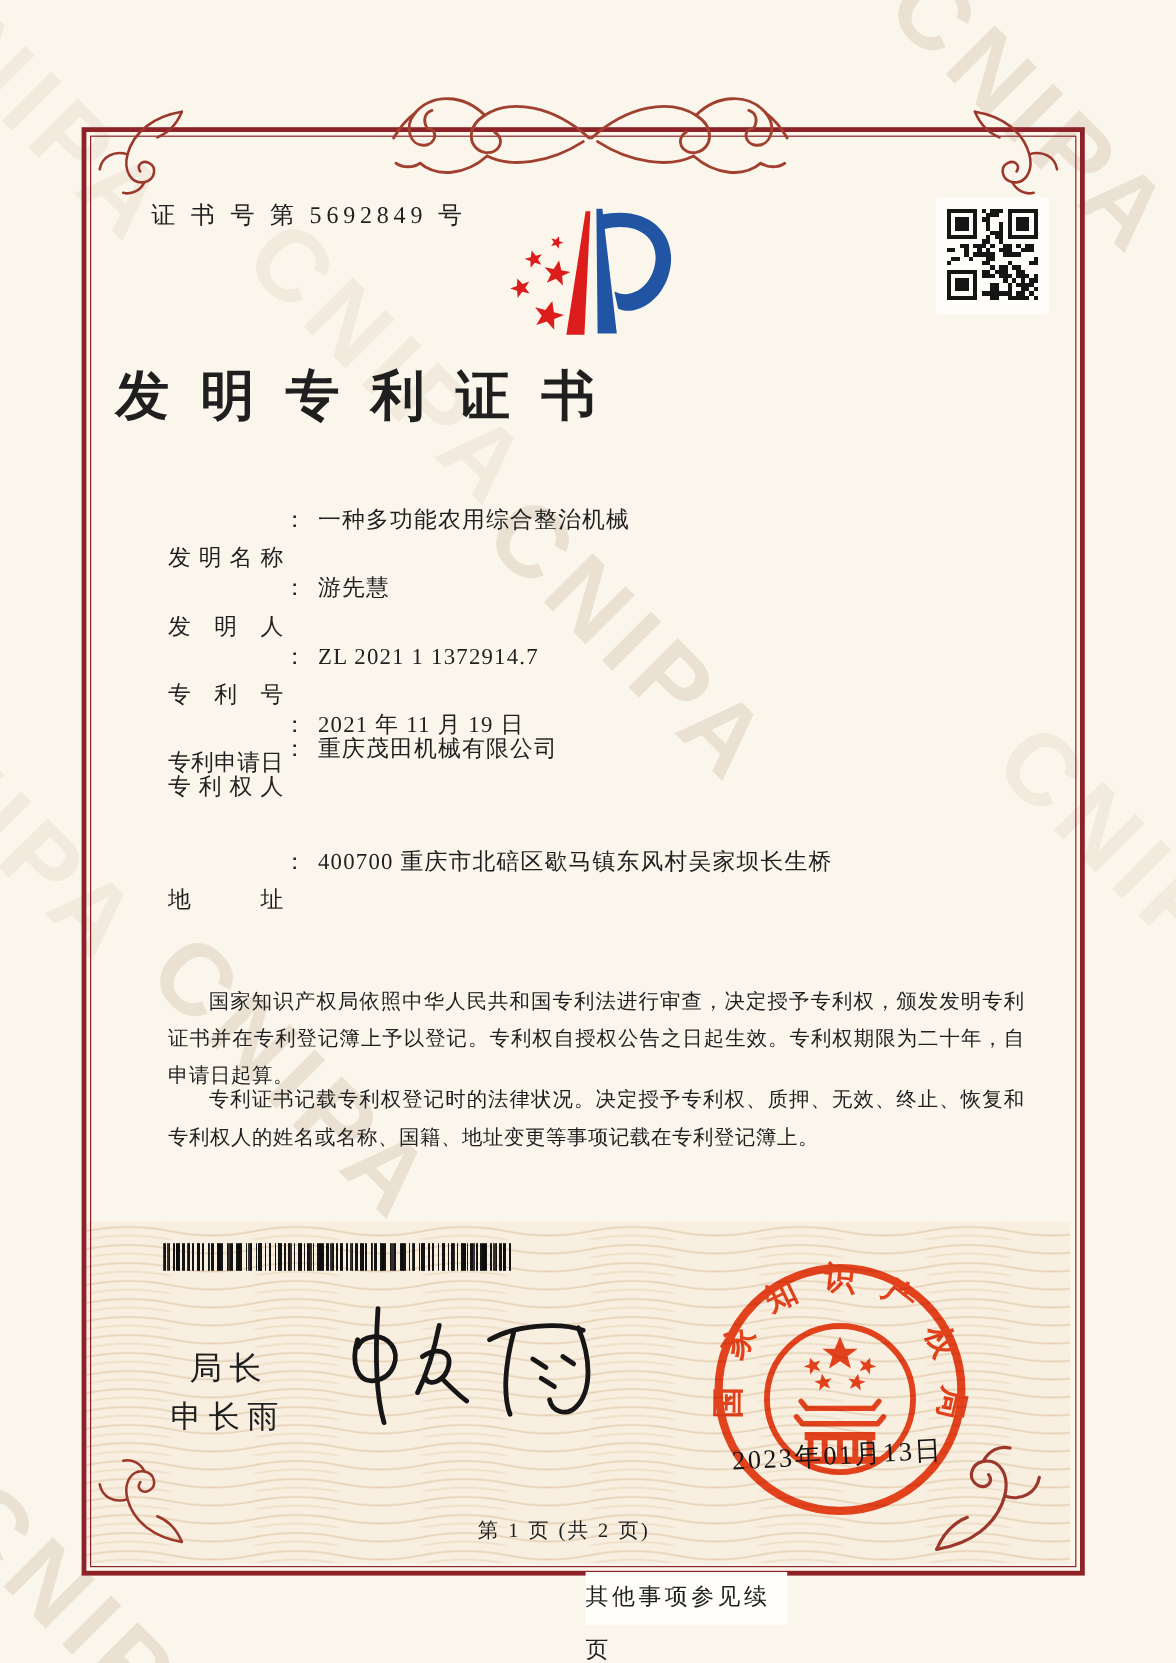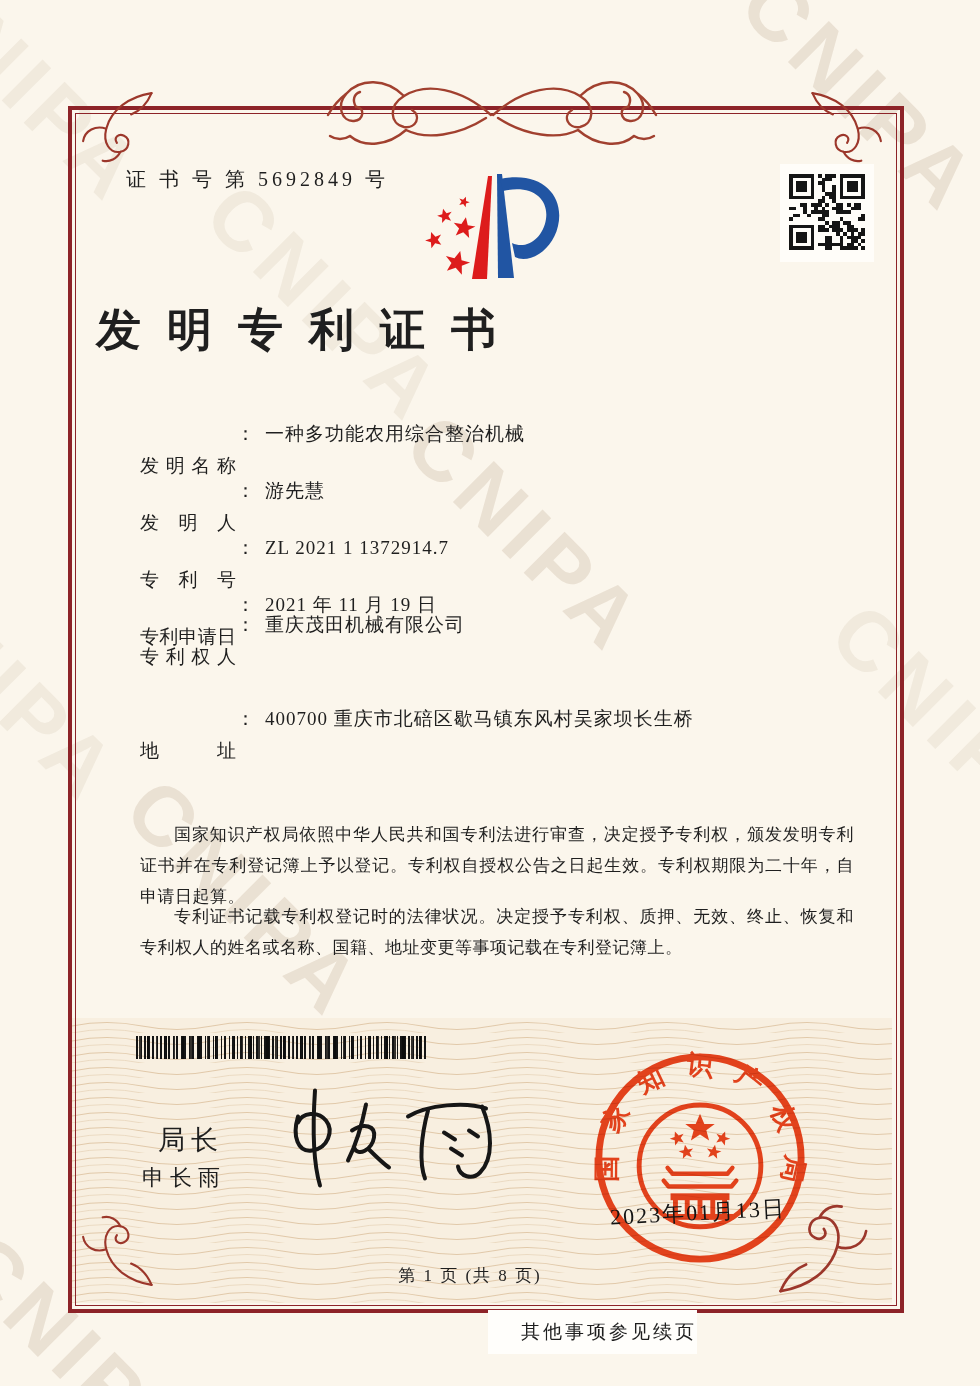--- a/index.html
+++ b/index.html
@@ -50,31 +50,31 @@
     text-align:justify;text-indent:2em;z-index:5;letter-spacing:0.5px;
   }
   
   .barcode{
     position:absolute;left:136px;top:1036px;width:292px;height:23px;z-index:5;
     background:
       repeating-linear-gradient(90deg,#141414 0 2px,transparent 2px 5px,#141414 5px 6px,transparent 6px 8px),
       repeating-linear-gradient(90deg,transparent 0 3px,#33302c 3px 5px,transparent 5px 11px,#0c0c0c 11px 14px,transparent 14px 17px);
   }
   .sig-title{position:absolute;left:142px;top:1122px;font-size:27px;letter-spacing:6px;z-index:5;margin-left:16px;}
-  .sig-name{position:absolute;left:142px;top:1163px;font-size:22px;letter-spacing:6px;z-index:5;}
+  .sig-name{position:absolute;left:142px;top:1163px;font-size:26px;letter-spacing:6px;z-index:5;}
   .sig-script{position:absolute;left:268px;top:1078px;z-index:5;}
   .seal{position:absolute;left:592px;top:1050px;z-index:6;mix-blend-mode:multiply;}
   .seal-date{
     position:absolute;left:600px;top:1198px;width:196px;text-align:center;
     font-size:22px;letter-spacing:2px;color:#141414;transform:rotate(-3deg);z-index:7;
   }
   .pagenum{position:absolute;left:320px;top:1264px;width:300px;text-align:center;font-size:17px;z-index:5;letter-spacing:2px;}
   .contbox{
-    position:absolute;left:488px;top:1310px;width:209px;height:44px;background:#fffefb;
-    text-align:right;line-height:44px;font-size:19px;letter-spacing:3px;z-index:5;
+    position:absolute;left:488px;top:1310px;width:168px;height:44px;background:#fffefb;
+    text-align:left;line-height:44px;font-size:19px;letter-spacing:3px;z-index:5;
   }
 </style>
 </head>
 <body>
 
 <div class="page">
 
   <svg width="0" height="0" style="position:absolute">
     <defs>
       <path id="st" d="M0,-10 2.94,-3.09 10,-3.09 4.29,1.18 6.18,8.09 0,4 -6.18,8.09 -4.29,1.18 -10,-3.09 -2.94,-3.09 Z"></path>
@@ -363,16 +363,16 @@
       <g fill="none" stroke="#e8390f" stroke-linecap="round">
         <circle cx="110" cy="118" r="62" stroke-width="5"></circle>
         <path d="M82,126 h56 M82,126 l-5,-6 M138,126 l5,-6" stroke-width="4.5"></path>
         <path d="M78,139 h64 M78,139 l-5,-6 M142,139 l5,-6" stroke-width="4.5"></path>
         <path d="M85,153 v14 M97,153 v14 M110,153 v14 M123,153 v14 M135,153 v14" stroke-width="5"></path>
       </g>
     </g>
   </svg>
   <div class="seal-date">2023年01月13日</div>
 
-  <div class="pagenum">第 1 页 (共 8 页)</div>
+  <div class="pagenum">第 1 页 (共 2 页)</div>
   <div class="contbox">其他事项参见续页</div>
 
 </div>
 
 </body></html>

